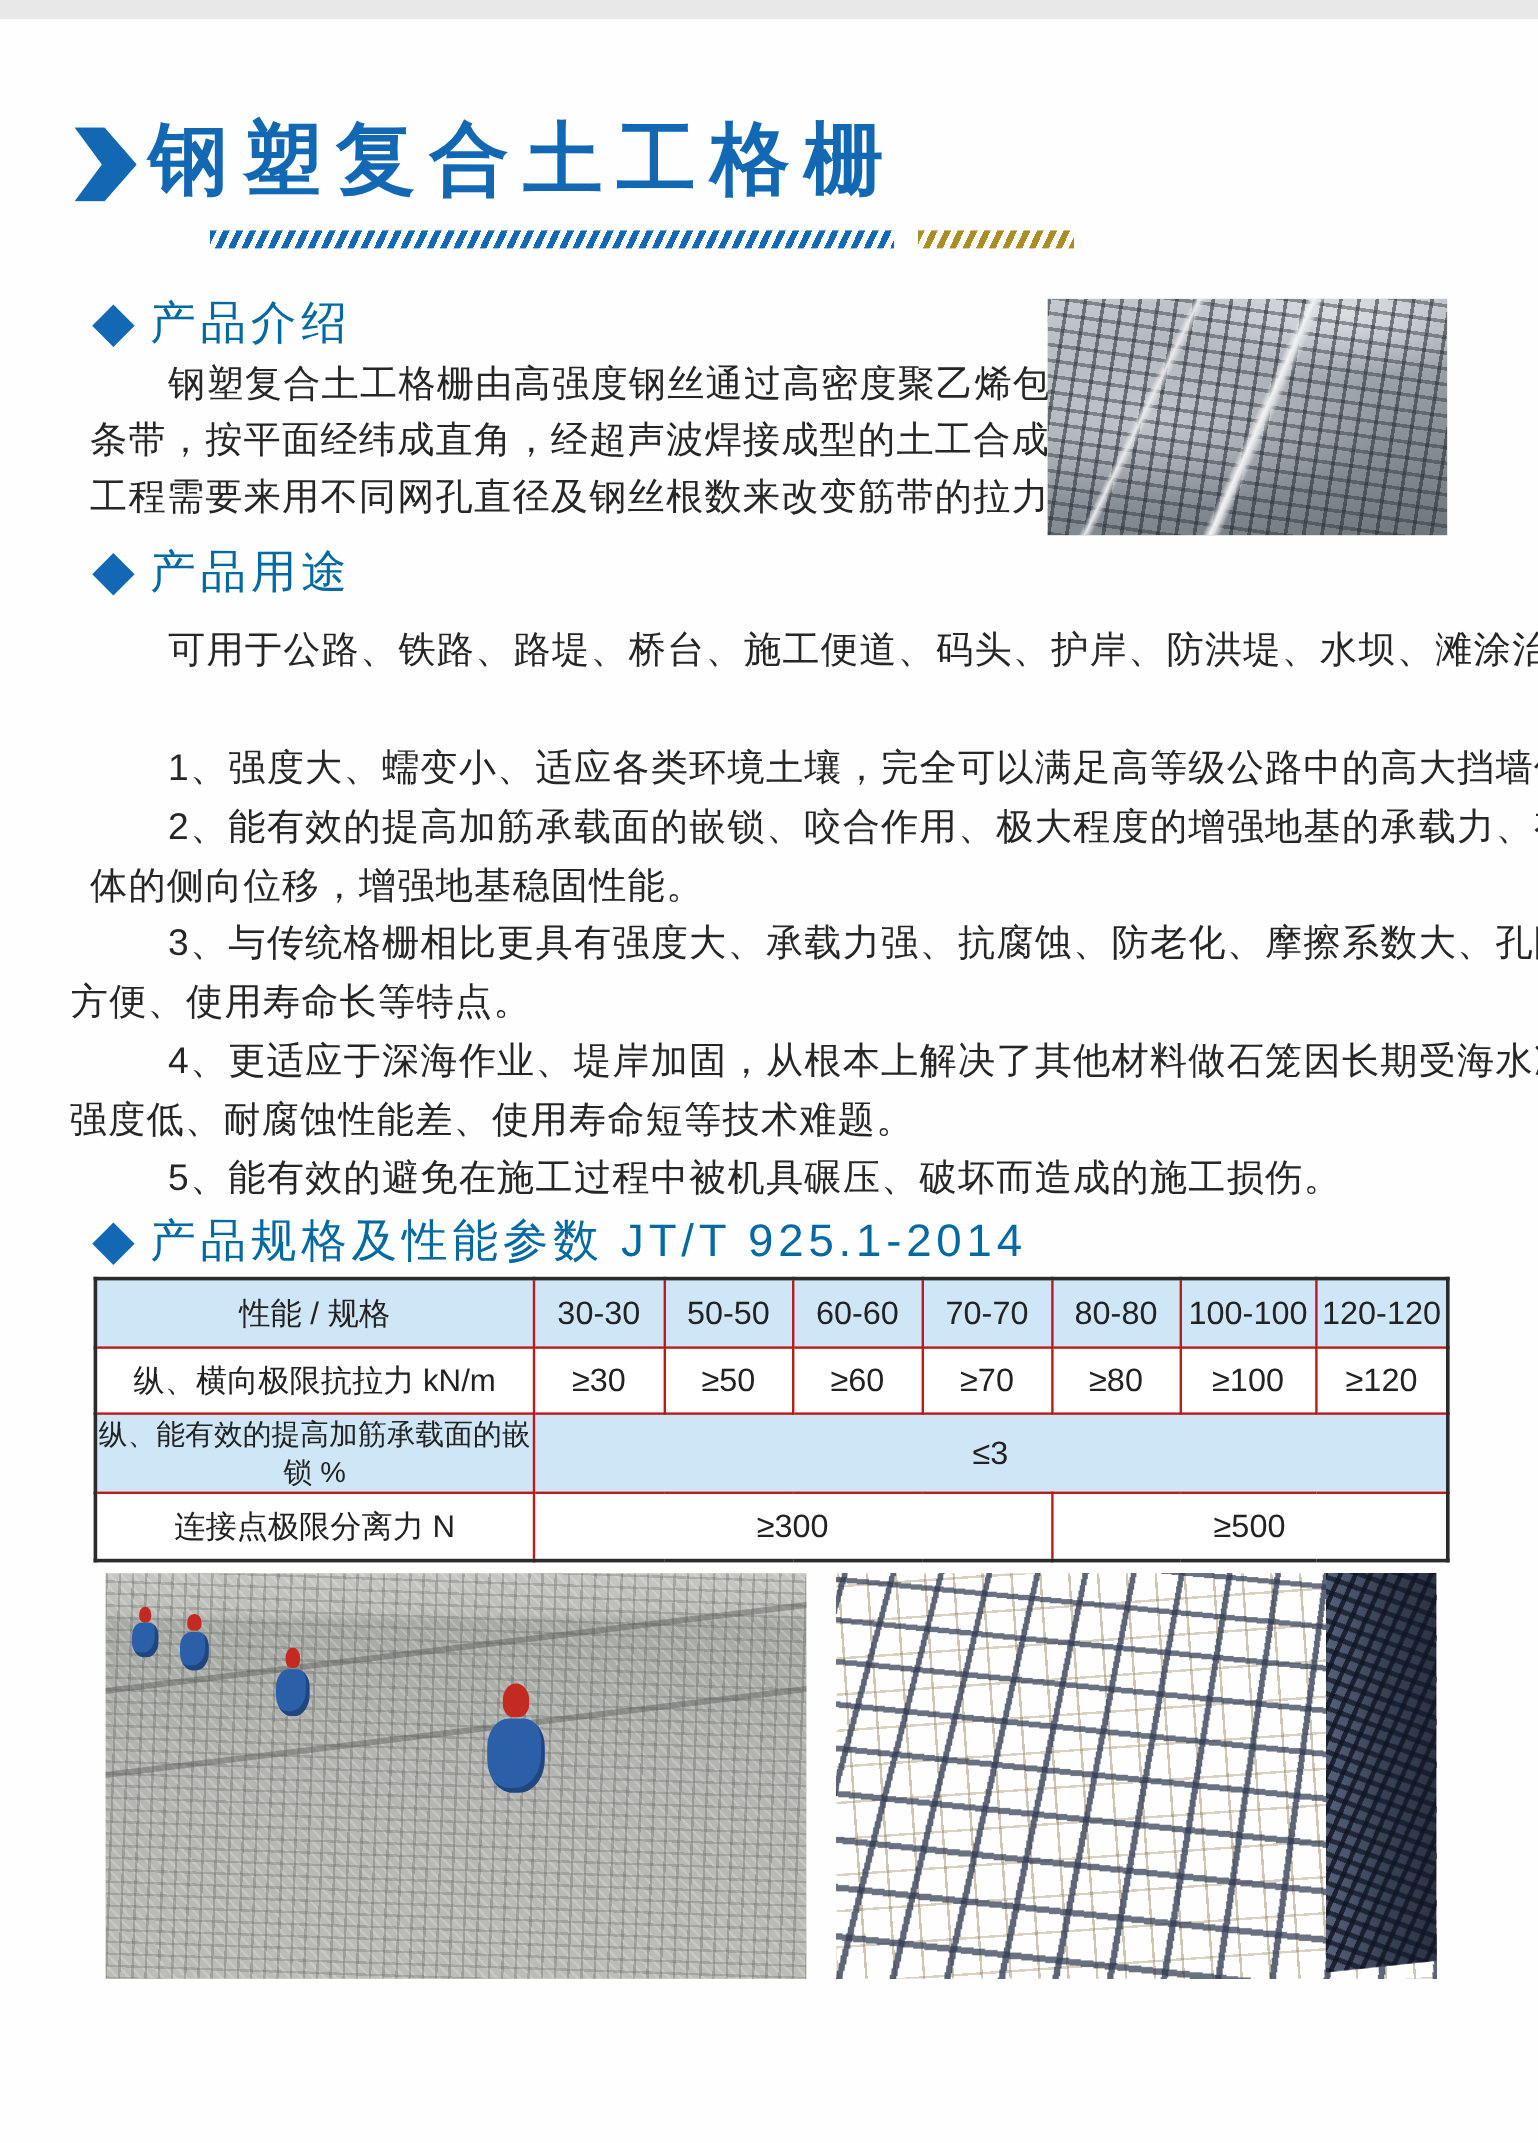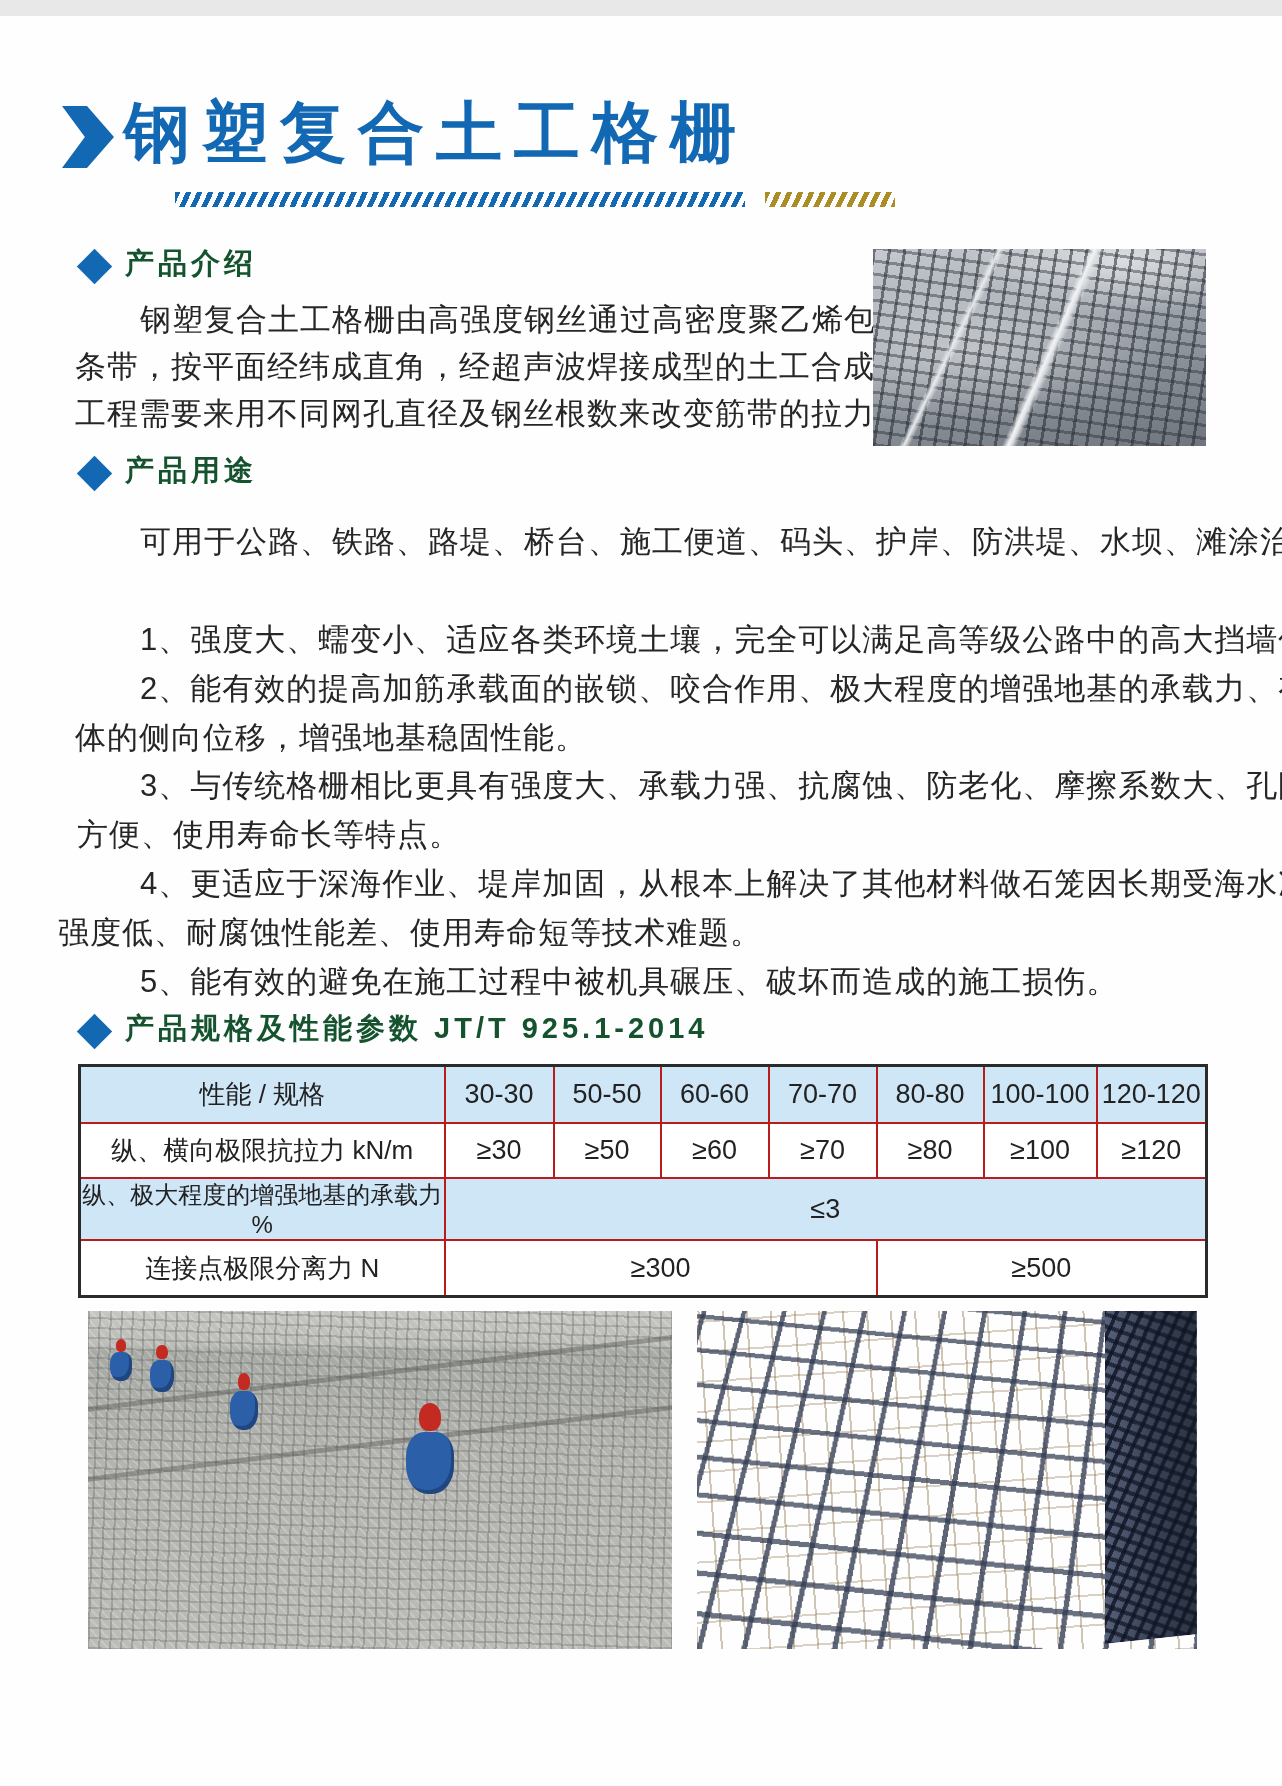--- a/index.html
+++ b/index.html
@@ -30,21 +30,21 @@
     left:765px;width:130px;
     background:repeating-linear-gradient(115deg,#ab8d26 0 5px,transparent 5px 10px);
   }
   
   .sec-heading{position:absolute;display:flex;align-items:center;white-space:nowrap;}
   .diamond-icon{
     width:25px;height:25px;background:#1268b3;transform:rotate(45deg);
     margin:4px 18px 0 4px;flex:0 0 auto;
   }
   .sec-heading .sec-label{
-    font-size:29px;font-weight:bold;color:#14532d;letter-spacing:4px;
+    font-size:38px;font-weight:normal;color:#0369a1;letter-spacing:4px;
   }
   
   .txt-line{
     position:absolute;font-size:31px;letter-spacing:1px;white-space:nowrap;
     color:#262626;
   }
   
   .product-photo{
     position:absolute;left:873px;top:233px;width:333px;height:197px;overflow:hidden;
     background:
@@ -166,21 +166,21 @@
 
   <div class="sec-heading" style="left:78px;top:435px;text-align:center;">
     <span class="diamond-icon"></span>
     <span class="sec-label">产品用途</span>
   </div>
   <div class="txt-line" style="left:140px;top:505px;">可用于公路、铁路、路堤、桥台、施工便道、码头、护岸、防洪堤、水坝、滩涂治理、货场、渣</div>
   <div class="txt-line" style="left:140px;top:603px;">1、强度大、蠕变小、适应各类环境土壤，完全可以满足高等级公路中的高大挡墙使用。</div>
   <div class="txt-line" style="left:140px;top:652px;">2、能有效的提高加筋承载面的嵌锁、咬合作用、极大程度的增强地基的承载力、有效的约束土</div>
   <div class="txt-line" style="left:75px;top:701px;">体的侧向位移，增强地基稳固性能。</div>
   <div class="txt-line" style="left:140px;top:749px;">3、与传统格栅相比更具有强度大、承载力强、抗腐蚀、防老化、摩擦系数大、孔眼均匀、施工</div>
-  <div class="txt-line" style="left:77px;top:798px;">方便、使用寿命长等特点。</div>
+  <div class="txt-line" style="left:59px;top:798px;">方便、使用寿命长等特点。</div>
   <div class="txt-line" style="left:140px;top:847px;">4、更适应于深海作业、堤岸加固，从根本上解决了其他材料做石笼因长期受海水冲蚀而造成的</div>
   <div class="txt-line" style="left:58px;top:896px;">强度低、耐腐蚀性能差、使用寿命短等技术难题。</div>
   <div class="txt-line" style="left:140px;top:945px;">5、能有效的避免在施工过程中被机具碾压、破坏而造成的施工损伤。</div>
 
   <div class="sec-heading" style="left:78px;top:993px;">
     <span class="diamond-icon"></span>
     <span class="sec-label">产品规格及性能参数 JT/T 925.1-2014</span>
   </div>
 
   <table class="spec-table">
@@ -209,21 +209,21 @@
       <td class="row-label">纵、横向极限抗拉力 kN/m</td>
       <td>≥30</td>
       <td>≥50</td>
       <td>≥60</td>
       <td>≥70</td>
       <td>≥80</td>
       <td>≥100</td>
       <td>≥120</td>
     </tr>
     <tr class="r2">
-      <td class="row-label">纵、极大程度的增强地基的承载力 %</td>
+      <td class="row-label">纵、能有效的提高加筋承载面的嵌锁 %</td>
       <td colspan="7">≤3</td>
     </tr>
     <tr class="r3">
       <td class="row-label">连接点极限分离力 N</td>
       <td colspan="4">≥300</td>
       <td colspan="3">≥500</td>
     </tr>
   </tbody>
     </table>
 

